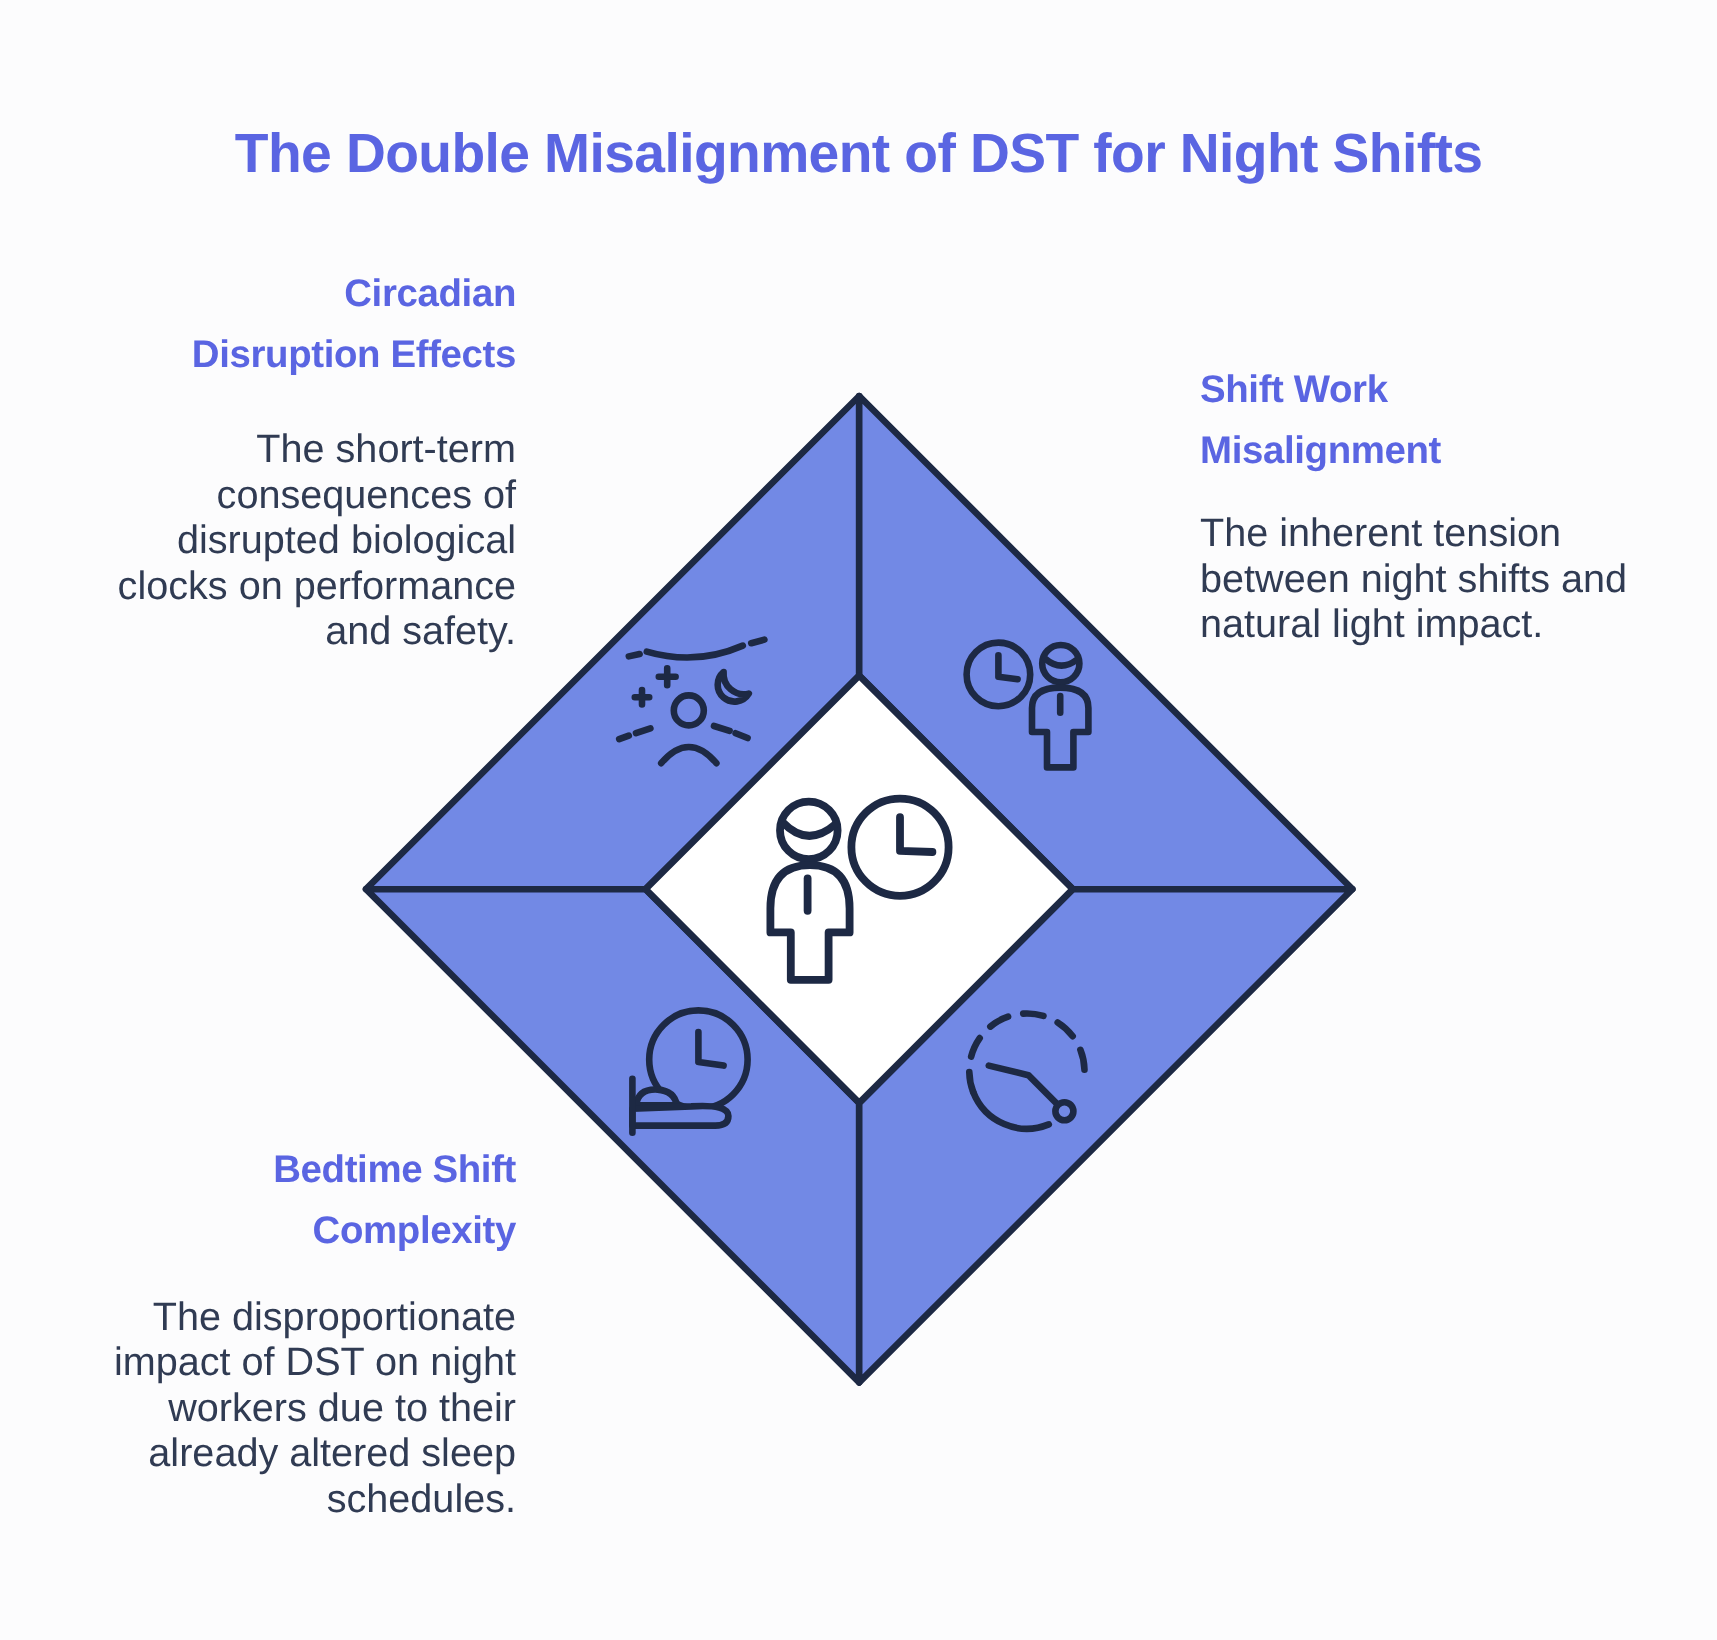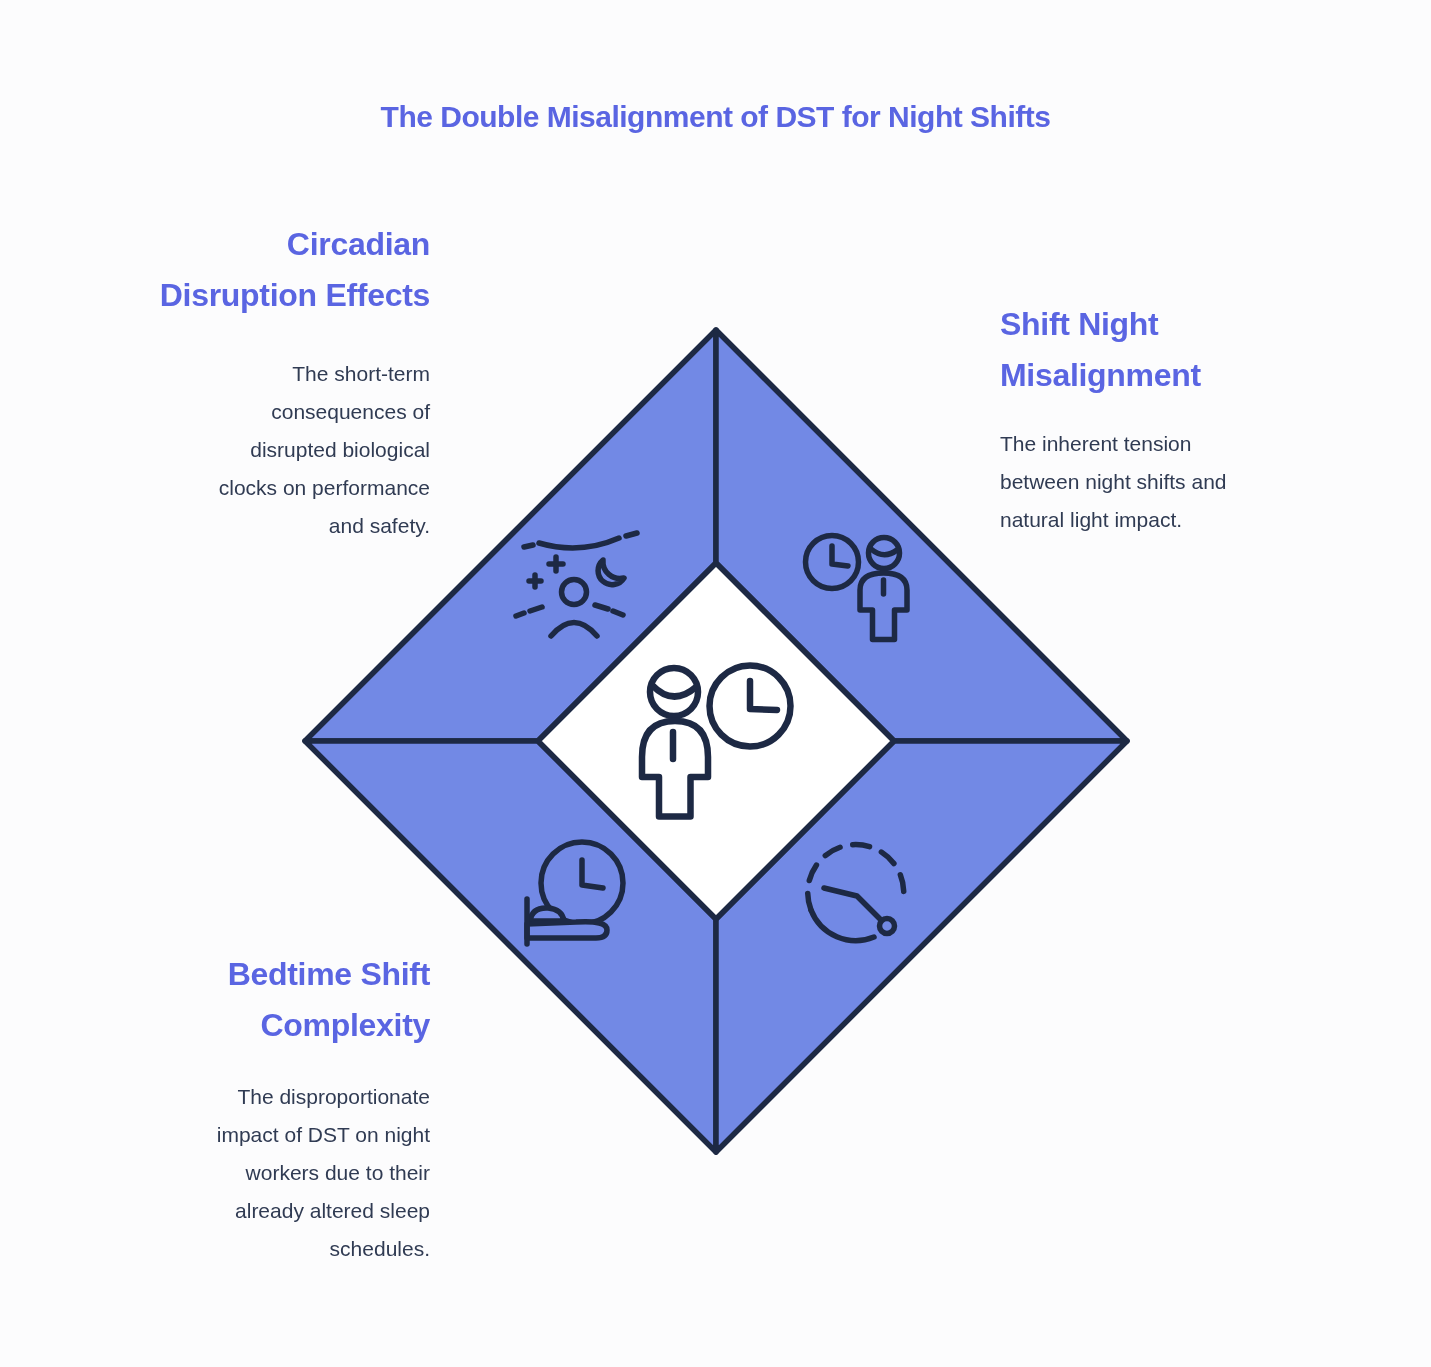--- a/index.html
+++ b/index.html
@@ -15,37 +15,37 @@
   body{
     position:relative;
     background:var(--background);
     font-family:"Liberation Sans", sans-serif;
     overflow:hidden;
   }
   .title{
     position:absolute;
     left:0;right:0;top:100px;
     text-align:center;
-    font-size:30px;
+    font-size:46px;
     font-weight:700;
     letter-spacing:-0.5px;
     color:var(--accent);
   }
   .block{position:absolute;}
   .block .heading{
     font-size:32px;
     font-weight:700;
     line-height:51px;
     letter-spacing:-0.3px;
     color:var(--accent);
     white-space:pre-line;
   }
   .block .heading.dark{color:var(--dark);}
   .block .desc{
-    font-size:21px;
+    font-size:33px;
     font-weight:400;
     line-height:38px;
     color:var(--body-text);
     white-space:pre-line;
   }
   .block-tl{right:1001px;top:219px;width:400px;text-align:right;}
   .block-tl .desc{margin-top:34px;}
   .block-tr{left:1000px;top:299px;width:400px;text-align:left;}
   .block-tr .desc{margin-top:24px;}
   .block-bl{right:1001px;top:949px;width:420px;text-align:right;}
@@ -73,21 +73,21 @@
   <div class="heading">Circadian
 Disruption Effects</div>
   <div class="desc">The short-term
 consequences of
 disrupted biological
 clocks on performance
 and safety.</div>
 </div>
 
 <div class="block block-tr">
-  <div class="heading">Shift Night
+  <div class="heading">Shift Work
 Misalignment</div>
   <div class="desc">The inherent tension
 between night shifts and
 natural light impact.</div>
 </div>
 
 <div class="block block-bl">
   <div class="heading">Bedtime Shift
 Complexity</div>
   <div class="desc">The disproportionate

